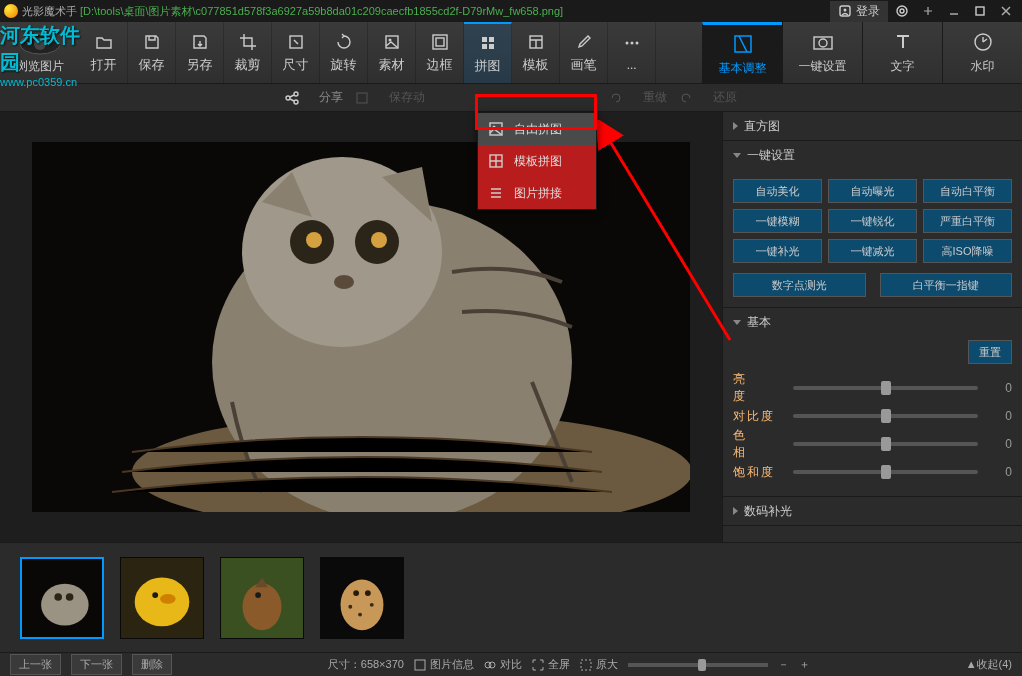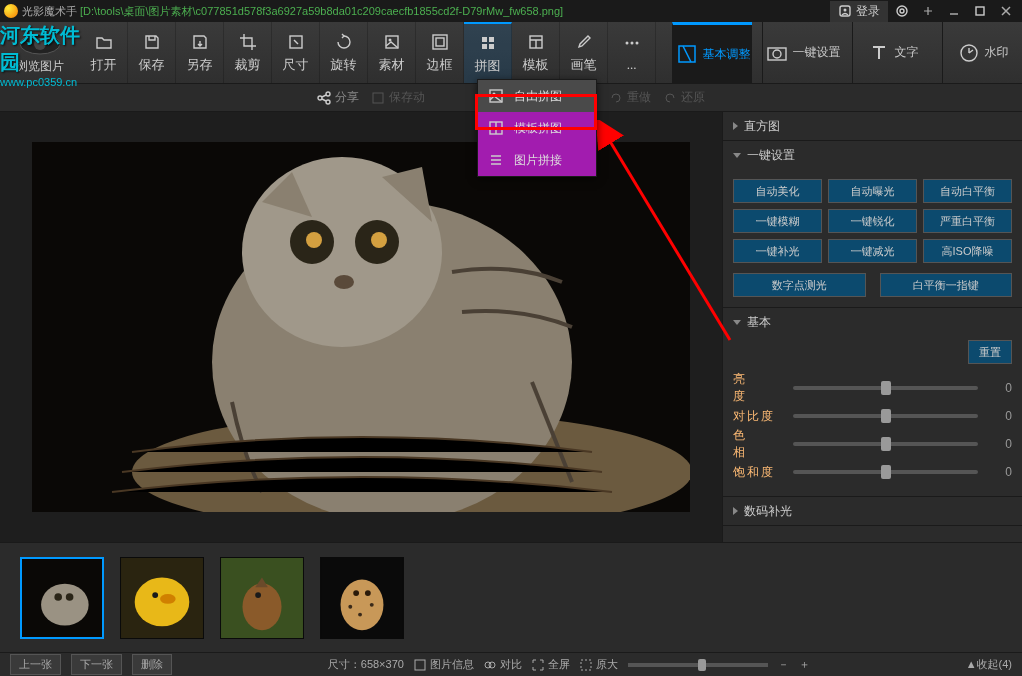--- a/index.html
+++ b/index.html
@@ -18,39 +18,39 @@
     .maintoolbar { height: 62px; background: linear-gradient(#3a3a3a, #2f2f2f); border-bottom: 1px solid #1a1a1a; display: flex; }
     .maintoolbar .brand { width: 80px; display: flex; flex-direction: column; align-items: center; justify-content: center; position: relative; }
     .maintoolbar .watermark { position: absolute; left: 0; top: 0; font-size: 20px; font-weight: bold; color: #00bcd4; text-shadow: 1px 1px 2px rgba(0,0,0,0.8); z-index: 5; pointer-events: none; }
     .maintoolbar .watermark-sub { position: absolute; left: 0; top: 26px; font-size: 11px; color: #00bcd4; z-index: 5; pointer-events: none; margin-top: 28px; }
     .maintoolbar .tools { display: flex; flex: 1; }
     .maintoolbar .tool { width: 48px; display: flex; flex-direction: column; align-items: center; justify-content: center; gap: 4px; cursor: pointer; color: #ccc; border-right: 1px solid rgba(0,0,0,0.2); }
     .maintoolbar .tool.sel { background: rgba(0,120,215,0.15); border-top: 2px solid #0099ff; }
     .maintoolbar .tool .ico { width: 20px; height: 20px; display: flex; align-items: center; justify-content: center; }
     .maintoolbar .tool .lbl { font-size: 13px; font-family: Liberation Serif, serif; }
     .maintoolbar .tabs { display: flex; }
-    .maintoolbar .tab { width: 80px; display: flex; flex-direction: row; align-items: center; justify-content: center; gap: 4px; cursor: pointer; border-left: 1px solid #1a1a1a; margin-left: 10px; }
+    .maintoolbar .tab { width: 80px; display: flex; flex-direction: column; align-items: center; justify-content: center; gap: 4px; cursor: pointer; border-left: 1px solid #1a1a1a; }
     .maintoolbar .tab.active { background: #1a1a1a; border-top: 3px solid #0099ff; }
     .maintoolbar .tab.active .lbl { color: #0099ff; }
     .maintoolbar .tab .ico { width: 24px; height: 24px; }
     .maintoolbar .tab .lbl { font-size: 12px; }
     
     
     .secbar { height: 28px; background: #2b2b2b; border-bottom: 1px solid #1a1a1a; display: flex; align-items: center; padding: 0 10px; gap: 12px; position: relative; }
     .secbar .flex { flex: 1; }
-    .secbar .btn { display: flex; align-items: center; gap: 4px; color: #888; cursor: pointer; font-size: 12px; }
+    .secbar .btn { display: flex; align-items: center; gap: 20px; color: #888; cursor: pointer; font-size: 12px; }
     .secbar .btn.disabled { color: #555; cursor: default; }
     
     
     .mainarea { display: flex; height: calc(100% - 22px - 62px - 28px - 110px - 24px); }
     .canvas { flex: 1; background: #1e1e1e; display: flex; align-items: center; justify-content: center; position: relative; overflow: hidden; }
     .canvas .img { width: 658px; height: 370px; background: #0a0a0a; position: relative; }
     
     
-    .popup { position: absolute; left: 477px; top: 79px; width: 120px; background: #a21caf; border: 1px solid #1a1a1a; box-shadow: 0 2px 8px rgba(0,0,0,0.6); z-index: 10; }
+    .popup { position: absolute; left: 477px; top: 112px; width: 120px; background: #b91c1c; border: 1px solid #1a1a1a; box-shadow: 0 2px 8px rgba(0,0,0,0.6); z-index: 10; }
     .popup .item { height: 32px; display: flex; align-items: center; gap: 10px; padding: 0 10px; cursor: pointer; color: #ddd; }
     .popup .item:hover, .popup .item.hover { background: #4a4a4a; }
     .popup .item .ico { width: 16px; height: 16px; }
     .redbox { position: absolute; border: 3px solid #ff0000; pointer-events: none; z-index: 11; }
     .arrow { position: absolute; z-index: 9; pointer-events: none; }
     
     
     .rpanel { width: 300px; background: #2b2b2b; border-left: 1px solid #1a1a1a; overflow-y: auto; }
     .rpanel .section { border-bottom: 1px solid #1a1a1a; }
     .rpanel .shead { height: 28px; display: flex; align-items: center; padding: 0 10px; gap: 6px; cursor: pointer; color: #ccc; }

